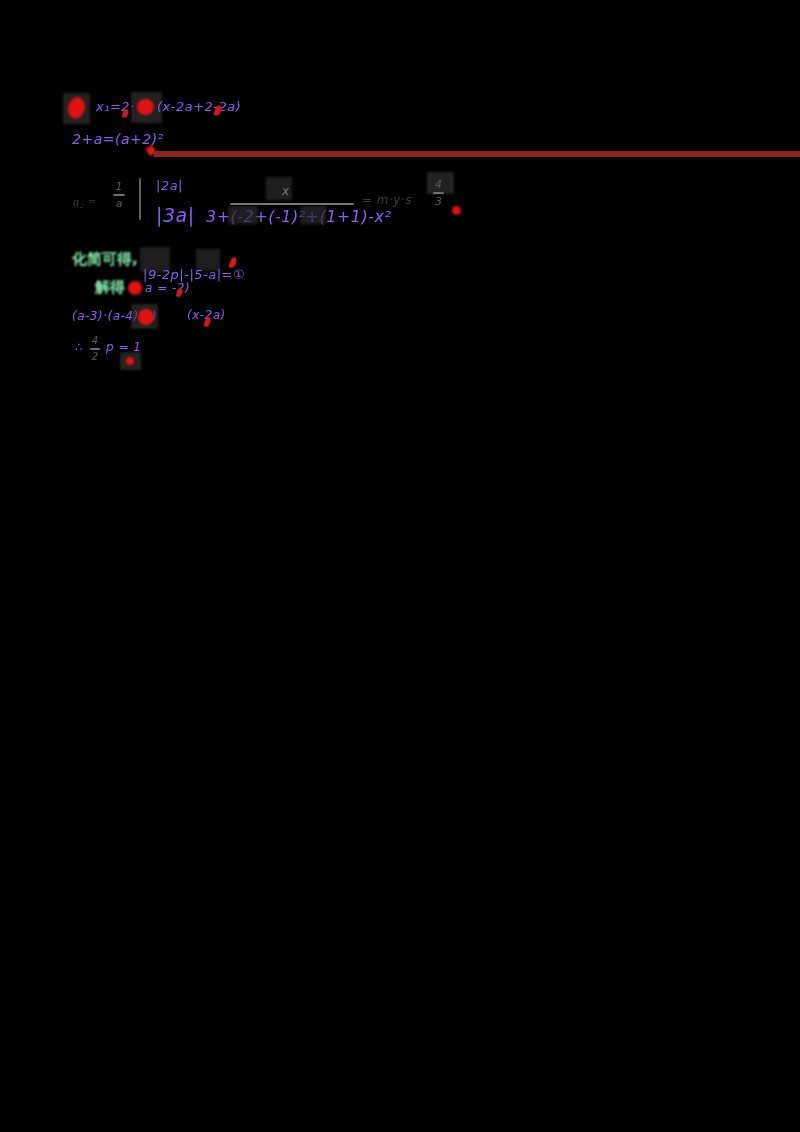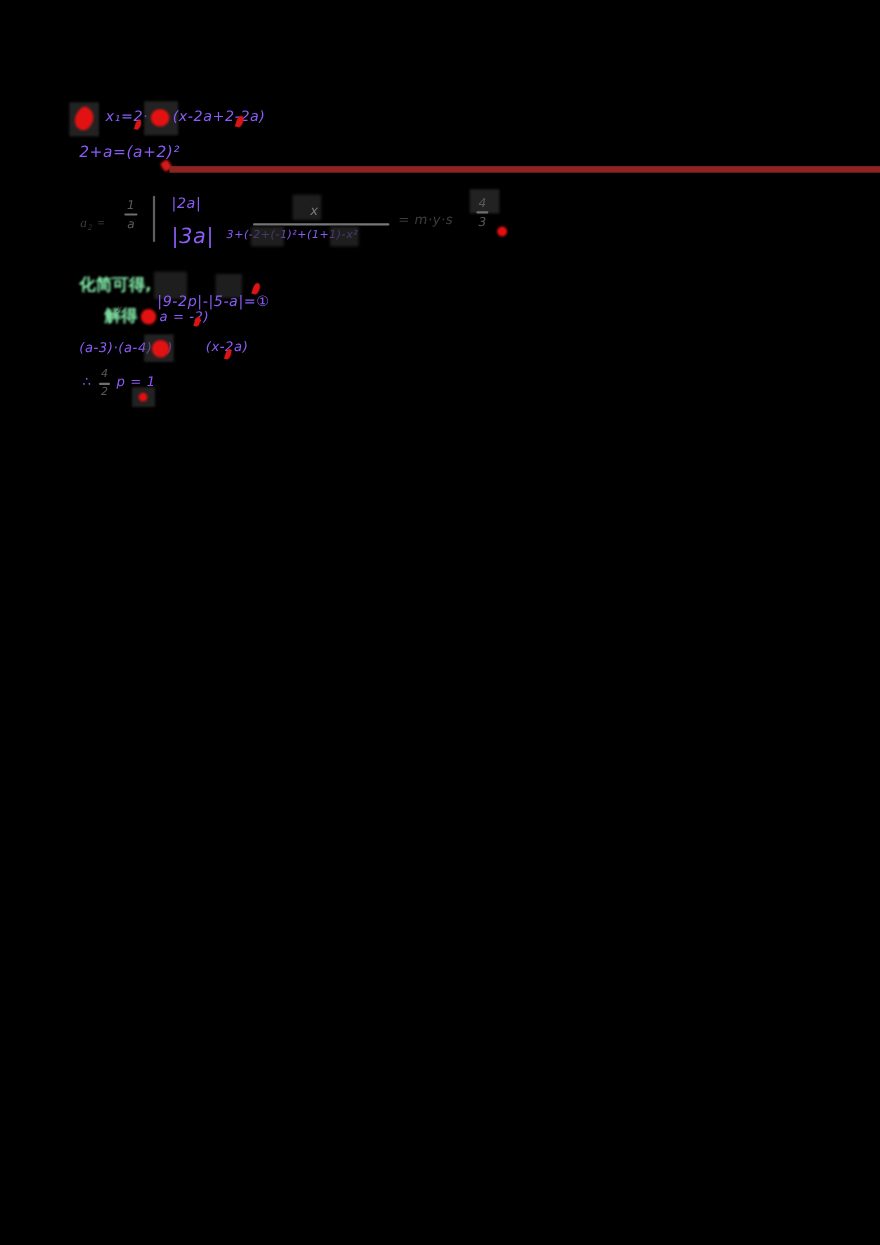--- a/index.html
+++ b/index.html
@@ -56,21 +56,21 @@
     <span>1</span>
     <span class="fbar" style="width:12px;"></span>
     <span>a</span>
   </span>
   <div class="vbar" style="left:139px;top:178px;height:42px;"></div>
   <span class="hw" style="left:156px;top:179px;font-size:13px;">|2a|</span>
   <span class="hw" style="left:156px;top:206px;font-size:19px;">|3a|</span>
   <div class="jblock2" style="left:266px;top:177px;width:26px;height:23px;"></div>
   <span class="hw hw-lite" style="left:282px;top:185px;font-size:12px;">x</span>
   <div class="fracbar-main" style="left:230px;top:203px;width:124px;"></div>
-  <span class="hw" style="left:206px;top:209px;font-size:10px;">3+(-2+(-1)²+(1+1)-x²</span>
+  <span class="hw" style="left:206px;top:209px;font-size:16px;">3+(-2+(-1)²+(1+1)-x²</span>
   <div class="jblock2" style="left:228px;top:206px;width:30px;height:18px;"></div>
   <div class="jblock2" style="left:300px;top:206px;width:26px;height:18px;"></div>
   <span class="hw hw-dim" style="left:362px;top:194px;font-size:12px;">= m·y·s</span>
   <div class="jblock" style="left:427px;top:172px;width:27px;height:22px;"></div>
   <span class="frac" style="left:433px;top:179px;font-size:11px;">
     <span>4</span>
     <span class="fbar" style="width:11px;"></span>
     <span>3</span>
   </span>
   <span class="red-dot" style="left:452px;top:206px;width:9px;height:9px;"></span>

